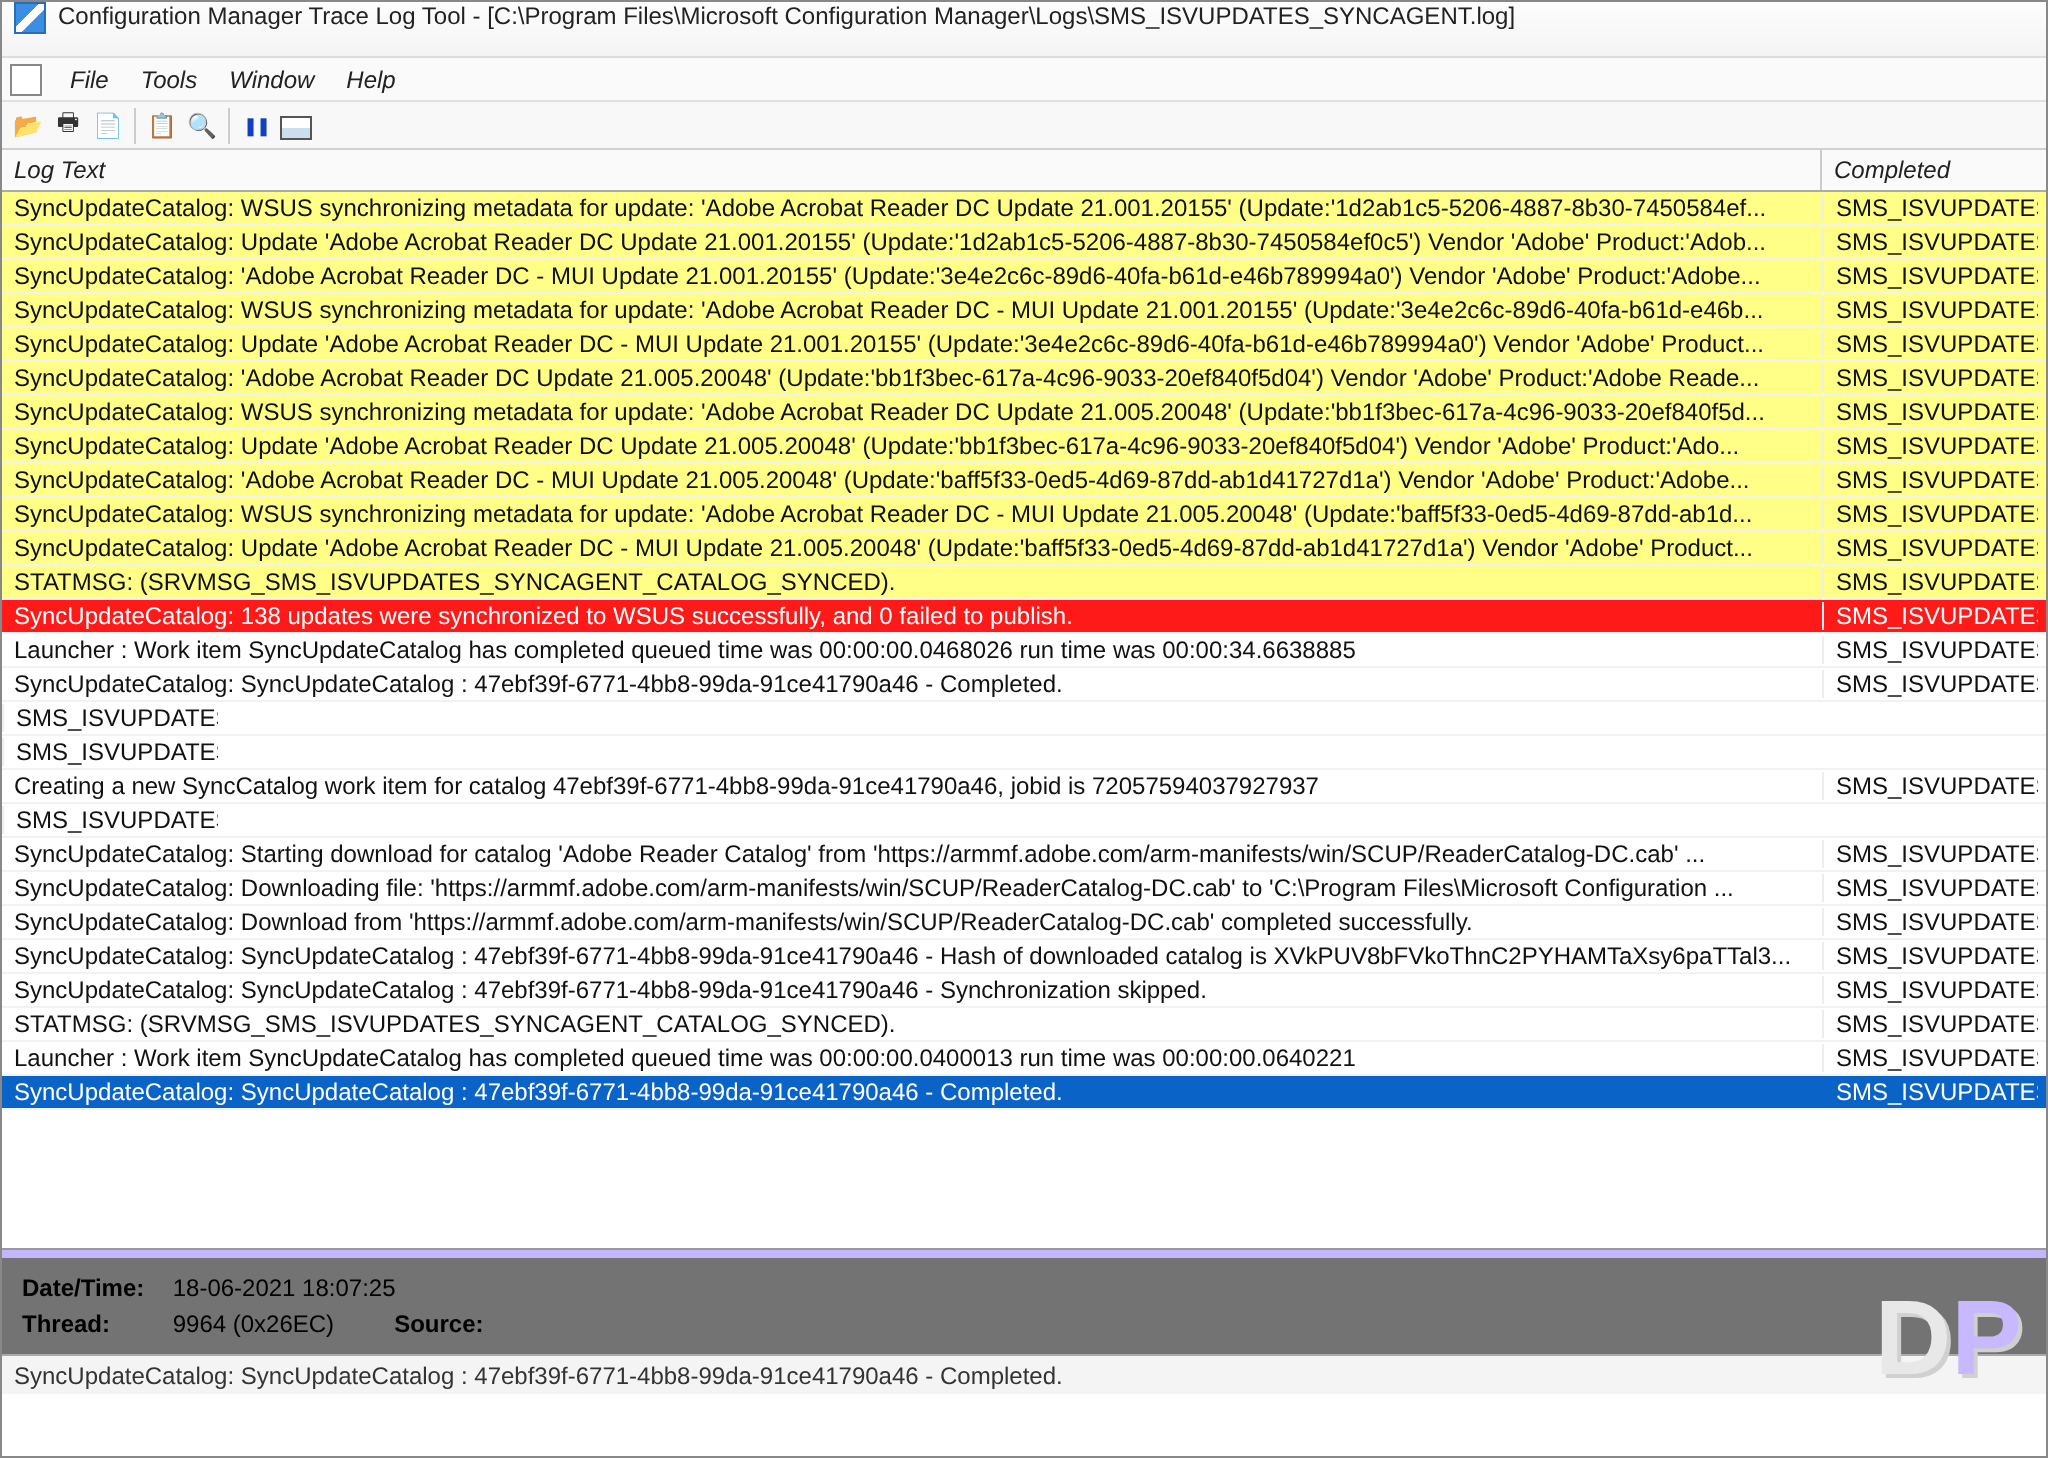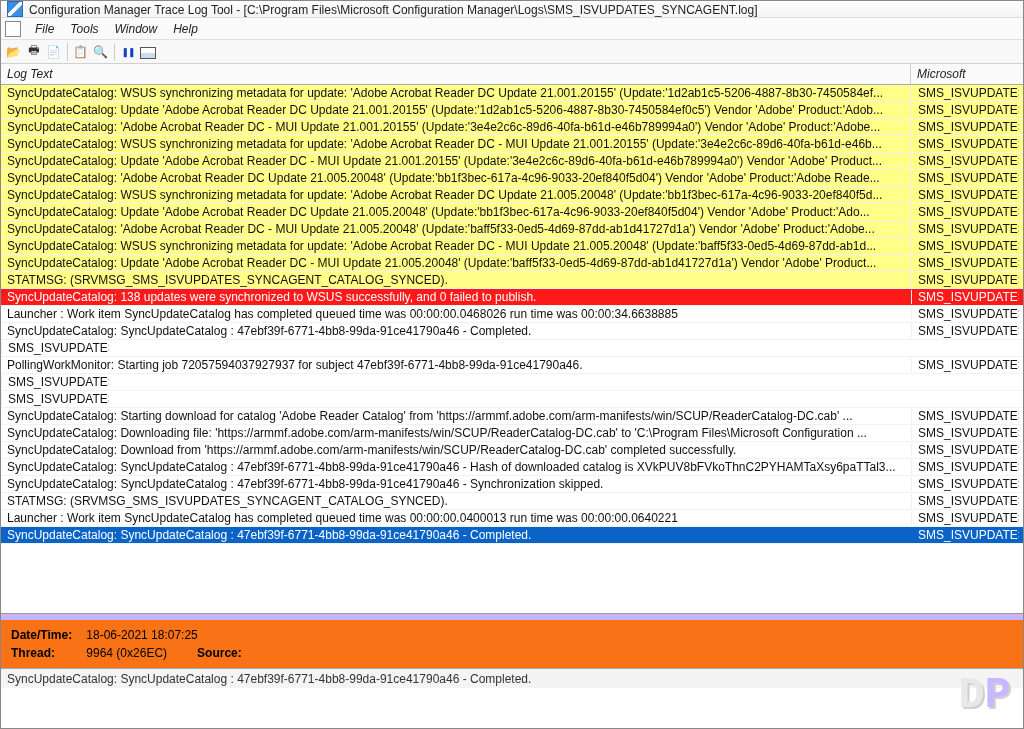--- a/index.html
+++ b/index.html
@@ -9,22 +9,22 @@
     font-size: 12px;
     width: 1024px;
     height: 729px;
     background: #fff;
     border: 1px solid #888;
     overflow: hidden;
     position: relative;
   }
   .titlebar {
     display: flex;
-    align-items: flex-end;
-    height: 17px;
+    align-items: flex-start;
+    height: 28px;
     padding: 0 6px;
     border-bottom: 1px solid #ddd;
     background: linear-gradient(#fdfdfd, #f4f4f4);
   }
   .titlebar .app-icon {
     width: 16px; height: 16px; margin-right: 6px;
     background: linear-gradient(135deg, #3a8ee6 40%, #fff 41%, #fff 60%, #3a8ee6 61%);
     border: 1px solid #2a6db6;
   }
   .titlebar .title { color: #222; }
@@ -96,23 +96,23 @@
     border-bottom: 1px solid #f2f2f2;
   }
   .row .c-log { width: 910px; flex: 0 0 910px; padding: 0 6px; overflow: hidden; text-overflow: ellipsis; }
   .row .c-comp { width: 108px; flex: 0 0 108px; padding: 0 2px 0 6px; overflow: hidden; text-overflow: clip; border-left: 1px solid #eee; }
   .row.hl-yellow { background: #ffff88; }
   .row.hl-red { background: #ff1a1a; color: #fff; }
   .row.hl-red .c-comp { color: #fff; }
   .row.selected { background: #0a64c8; color: #fff; }
   .row.selected .c-comp { color: #fff; border-left-color: #0a64c8; }
   .detail-panel {
-    border-top: 6px solid #c4b5fd;
+    border-top: 4px solid #c4b5fd;
     padding: 8px 10px 4px 10px;
-    background: #f97316;
+    background: #737373;
   }
   .detail-panel .row1, .detail-panel .row2 {
     display: flex;
     gap: 30px;
     margin-bottom: 4px;
   }
   .detail-panel .lbl { font-weight: bold; display: inline-block; }
   .detail-panel .val { font-weight: normal; }
   .detail-panel .datetime-lbl { width: 72px; }
   .detail-panel .comp-lbl { width: 85px; }
@@ -120,24 +120,24 @@
   .statusbar {
     border-top: 1px solid #aaa;
     background: #f4f4f4;
     padding: 3px 6px;
     color: #333;
     height: 20px;
   }
   .dp-logo {
     position: absolute;
     right: 12px;
-    bottom: 8px;
-    font-size: 44px;
+    bottom: 28px;
+    font-size: 53px;
     font-weight: 900;
-    font-family: Liberation Mono, monospace;
+    font-family: Liberation Sans, sans-serif;
     color: #e8e8e8;
     text-shadow: 2px 2px 0 #d0d0d0;
     pointer-events: none;
   }
   .dp-logo .p { color: #c8b8ff; }
 </style>
 </head>
 <body>
 
 <div class="titlebar">
@@ -163,21 +163,21 @@
   <div class="sep"></div>
   <div class="tb-btn tb-pause"></div>
   <div class="tb-btn">
       <div class="tb-view"></div>
     </div>
 </div>
 
 <div class="grid-wrap">
   <div class="grid-header">
     <div class="col col-log">Log Text</div>
-    <div class="col col-comp">Microsoft</div>
+    <div class="col col-comp">Completed</div>
   </div>
   <div class="grid-body" id="grid-body">
       <div class="row hl-yellow">
         <div class="c-log">SyncUpdateCatalog: WSUS synchronizing metadata for update: 'Adobe Acrobat Reader DC Update 21.001.20155' (Update:'1d2ab1c5-5206-4887-8b30-7450584ef...</div>
         <div class="c-comp">SMS_ISVUPDATES_SYI 1</div>
       </div>
       <div class="row hl-yellow">
         <div class="c-log">SyncUpdateCatalog: Update 'Adobe Acrobat Reader DC Update 21.001.20155' (Update:'1d2ab1c5-5206-4887-8b30-7450584ef0c5') Vendor 'Adobe' Product:'Adob...</div>
         <div class="c-comp">SMS_ISVUPDATES_SYI 1</div>
       </div>
@@ -230,24 +230,24 @@
         <div class="c-comp">SMS_ISVUPDATES_SYI 1</div>
       </div>
       <div class="row ">
         <div class="c-log">SyncUpdateCatalog: SyncUpdateCatalog : 47ebf39f-6771-4bb8-99da-91ce41790a46 - Completed.</div>
         <div class="c-comp">SMS_ISVUPDATES_SYI 1</div>
       </div>
       <div class="row ">
         <div class="c-comp">SMS_ISVUPDATES_SYI 1</div>
       </div>
       <div class="row ">
-        <div class="c-log">PollingWorkMonitor: Starting job 72057594037927937 for subject 47ebf39f-6771-4bb8-99da-91ce41790a46.</div>
-        <div class="c-comp">SMS_ISVUPDATES_SYI 1</div>
-      </div>
-      <div class="row ">
+        <div class="c-comp">SMS_ISVUPDATES_SYI 1</div>
+      </div>
+      <div class="row ">
+        <div class="c-log">Creating a new SyncCatalog work item for catalog 47ebf39f-6771-4bb8-99da-91ce41790a46, jobid is 72057594037927937</div>
         <div class="c-comp">SMS_ISVUPDATES_SYI 1</div>
       </div>
       <div class="row ">
         <div class="c-comp">SMS_ISVUPDATES_SYI 1</div>
       </div>
       <div class="row ">
         <div class="c-log">SyncUpdateCatalog: Starting download for catalog 'Adobe Reader Catalog' from 'https://armmf.adobe.com/arm-manifests/win/SCUP/ReaderCatalog-DC.cab' ...</div>
         <div class="c-comp">SMS_ISVUPDATES_SYI 1</div>
       </div>
       <div class="row ">

